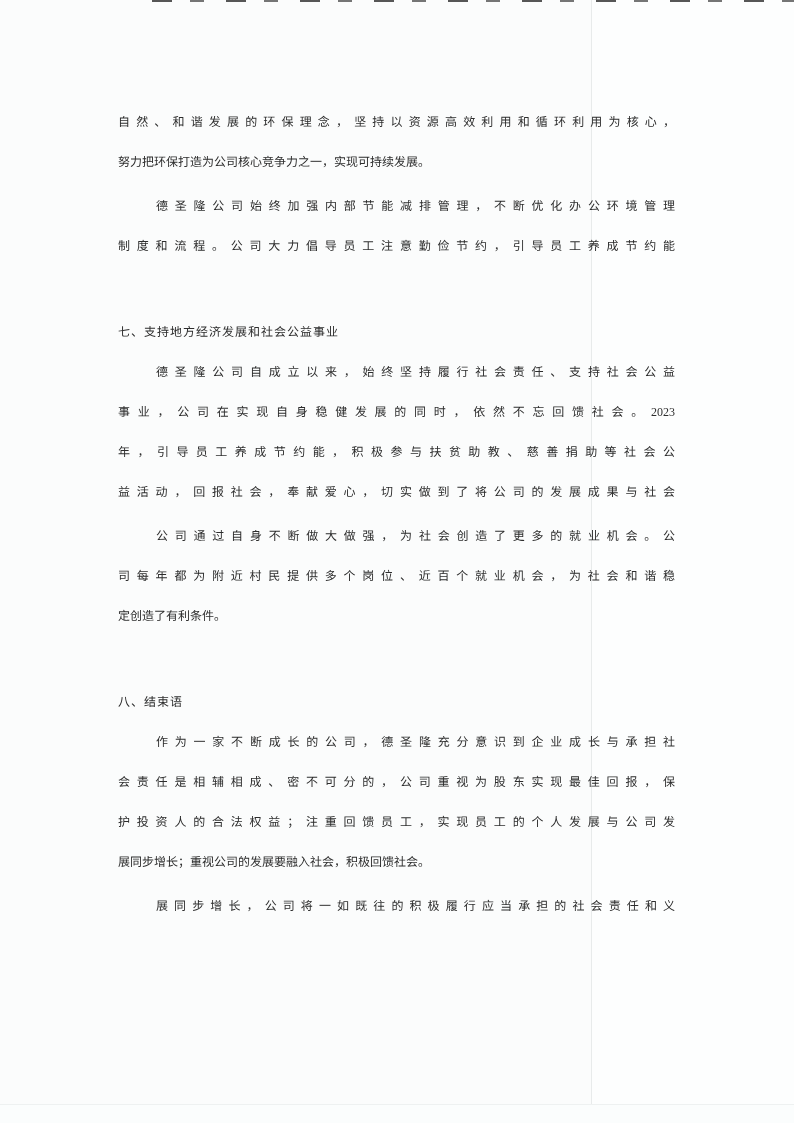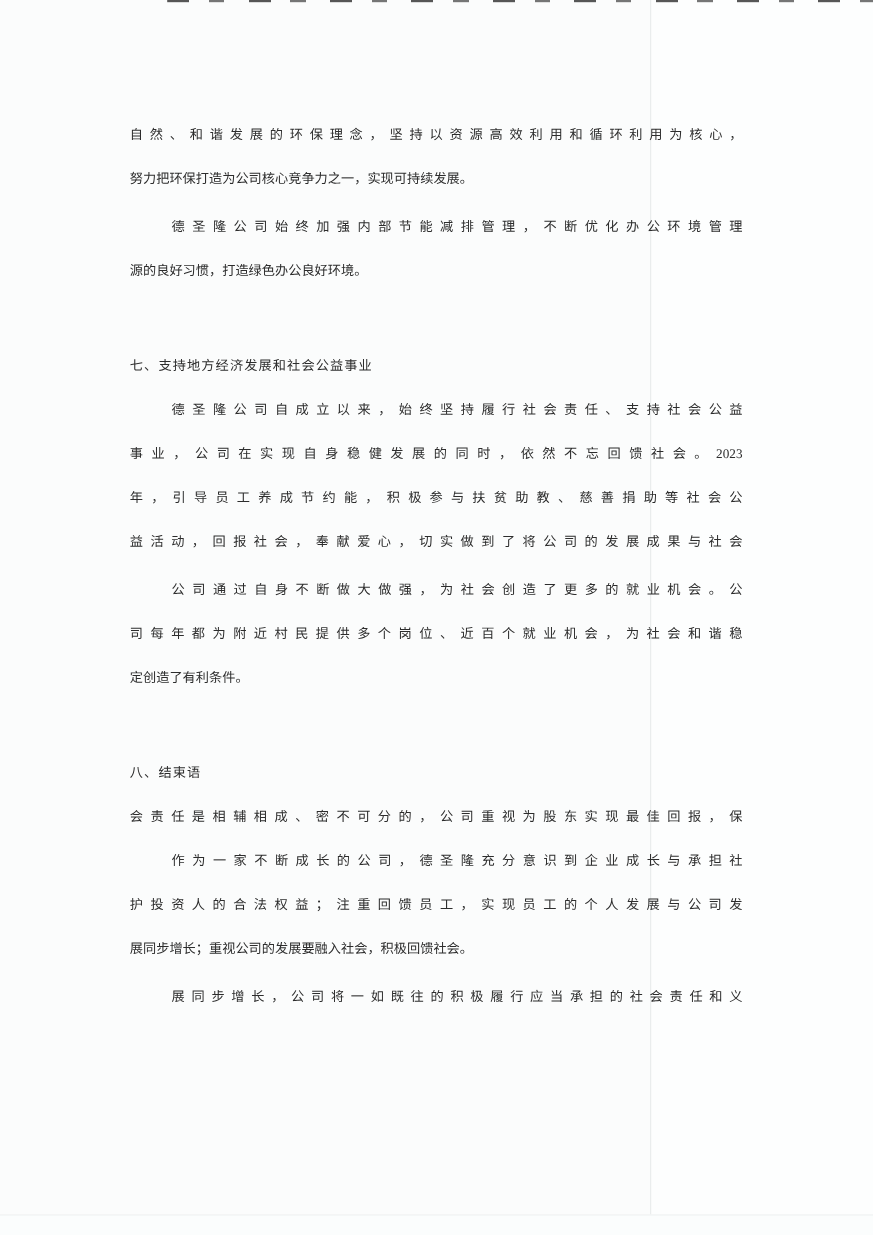--- a/index.html
+++ b/index.html
@@ -87,38 +87,38 @@
   <div class="top-edge-marks"></div>
   <div class="crease-line"></div>
   <div class="bottom-edge"></div>
   <main class="content">
       <div class="paragraph">
         <div class="line just">自然、和谐发展的环保理念，坚持以资源高效利用和循环利用为核心，</div>
         <div class="line">努力把环保打造为公司核心竞争力之一，实现可持续发展。</div>
       </div>
       <div class="paragraph">
         <div class="line indent just">德圣隆公司始终加强内部节能减排管理，不断优化办公环境管理</div>
-        <div class="line">源的良好习惯，打造绿色办公良好环境。</div>
+        <div class="line just">制度和流程。公司大力倡导员工注意勤俭节约，引导员工养成节约能</div>
       </div>
       <div class="line heading">七、支持地方经济发展和社会公益事业</div>
       <div class="paragraph">
         <div class="line indent just">德圣隆公司自成立以来，始终坚持履行社会责任、支持社会公益</div>
         <div class="line just">事业，公司在实现自身稳健发展的同时，依然不忘回馈社会。2023</div>
         <div class="line just">年，引导员工养成节约能，积极参与扶贫助教、慈善捐助等社会公</div>
         <div class="line just">益活动，回报社会，奉献爱心，切实做到了将公司的发展成果与社会</div>
       </div>
       <div class="paragraph">
         <div class="line indent just">公司通过自身不断做大做强，为社会创造了更多的就业机会。公</div>
         <div class="line just">司每年都为附近村民提供多个岗位、近百个就业机会，为社会和谐稳</div>
         <div class="line">定创造了有利条件。</div>
       </div>
       <div class="line heading">八、结束语</div>
       <div class="paragraph">
+        <div class="line indent just">作为一家不断成长的公司，德圣隆充分意识到企业成长与承担社</div>
         <div class="line just">会责任是相辅相成、密不可分的，公司重视为股东实现最佳回报，保</div>
-        <div class="line indent just">作为一家不断成长的公司，德圣隆充分意识到企业成长与承担社</div>
         <div class="line just">护投资人的合法权益；注重回馈员工，实现员工的个人发展与公司发</div>
         <div class="line">展同步增长；重视公司的发展要融入社会，积极回馈社会。</div>
       </div>
       <div class="paragraph">
         <div class="line indent just">展同步增长，公司将一如既往的积极履行应当承担的社会责任和义</div>
       </div>
     </main>
 </div>
 
 </body></html>

